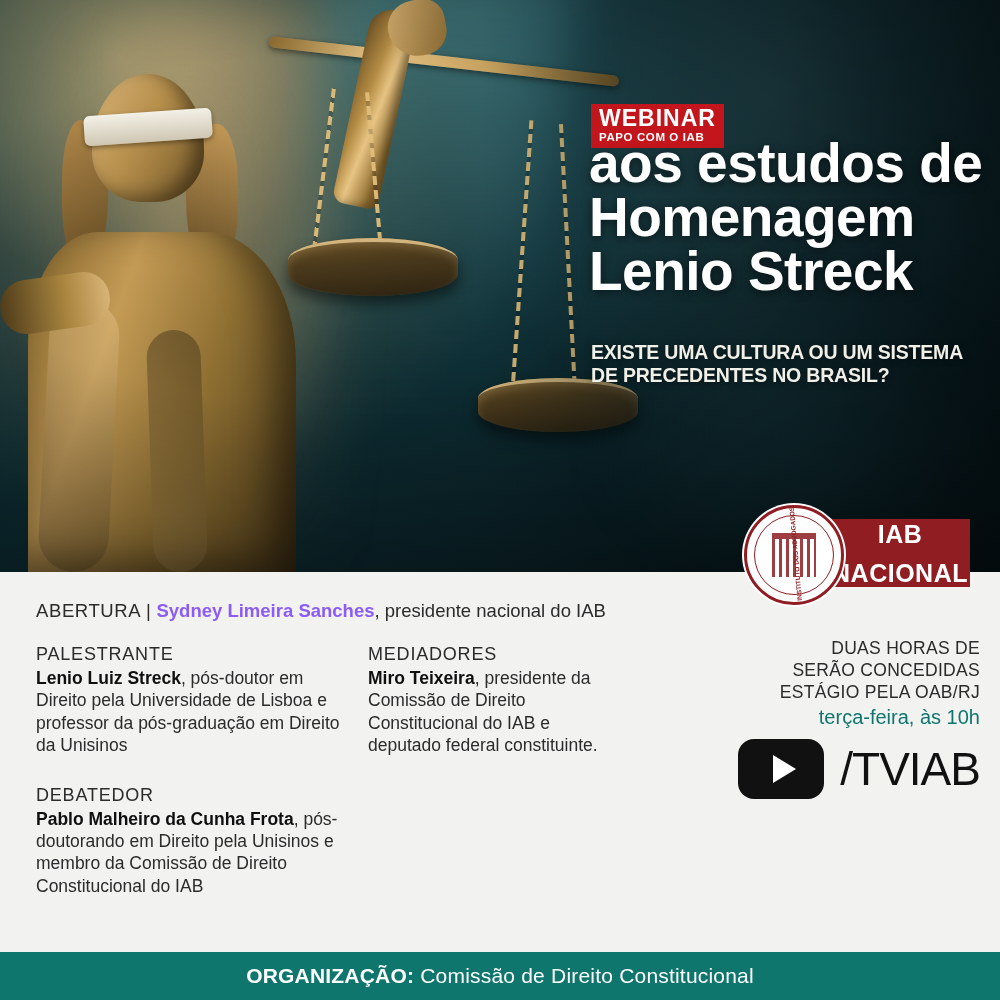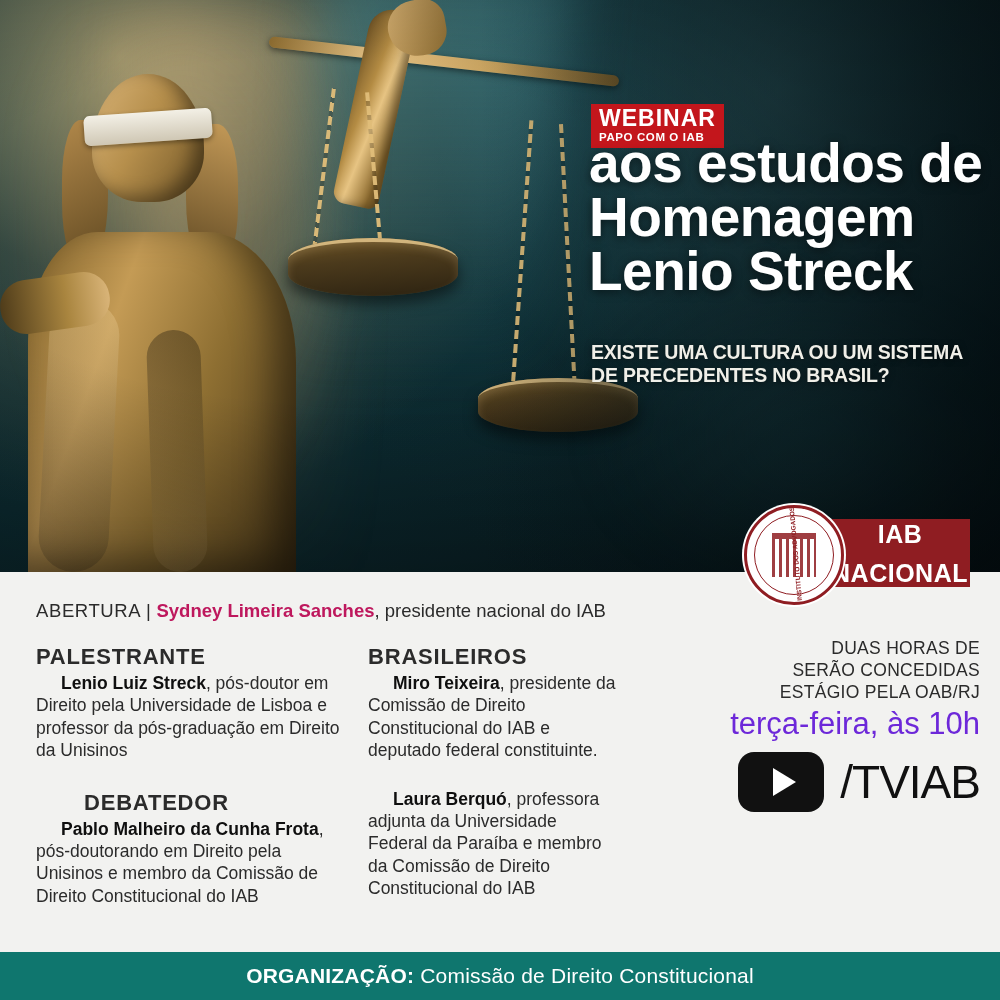--- a/index.html
+++ b/index.html
@@ -227,50 +227,50 @@
   }
 
   
   .info { position: absolute; left: 0; top: 572px; width: 1000px; height: 380px; }
 
   .abertura {
     position: absolute; left: 36px; top: 28px;
     font-size: 18.5px; color: #2b2b2b; white-space: nowrap;
   }
   .abertura .lbl { letter-spacing: 0.6px; }
-  .abertura b { color: #be185d; }
+  .abertura b { color: #8b5cf6; }
 
   .col { position: absolute; color: #2b2b2b; }
   .col-1 { left: 36px; top: 72px; width: 310px; }
   .col-2 { left: 368px; top: 72px; width: 250px; }
 
   .col h4 {
-    font-size: 22px; font-weight: bold; letter-spacing: 0.8px;
+    font-size: 18px; font-weight: normal; letter-spacing: 0.8px;
     color: #2b2b2b; margin-bottom: 2px;
   }
   .col p {
     font-size: 17.5px; line-height: 1.28; color: #2b2b2b;
   }
-  .col p b { color: #0f0f0f; margin-left: 25px; }
-  .block-gap { margin-top: 28px; margin-left: 48px; }
+  .col p b { color: #0f0f0f; }
+  .block-gap { margin-top: 28px; }
   .block-gap-2 { margin-top: 26px; }
 
   
   .right { position: absolute; left: 660px; top: 66px; width: 320px; text-align: right; }
   .oab-note {
     font-size: 17.5px; line-height: 1.25; color: #2b2b2b; letter-spacing: 0.3px;
   }
   .oab-note span { display: block; }
   .date {
     margin-top: 38px;
     font-size: 36px; font-weight: bold; color: #0f0f0f; letter-spacing: -0.5px;
   }
   .time {
     margin-top: 2px;
-    font-size: 31px; color: #6d28d9;
+    font-size: 20px; color: #0f766e;
   }
   .yt-row {
     margin-top: 10px;
     display: flex; align-items: center; justify-content: flex-end; gap: 16px;
   }
   .yt-icon {
     width: 86px; height: 60px; background: #111; border-radius: 16px;
     display: flex; align-items: center; justify-content: center;
   }
   .yt-icon .tri {
@@ -378,24 +378,23 @@
 
     <div class="col col-1">
       <h4>PALESTRANTE</h4>
       <p><b>Lenio Luiz Streck</b><span>, pós-doutor em Direito pela Universidade de Lisboa e professor da pós-graduação em Direito da Unisinos</span></p>
 
       <h4 class="block-gap">DEBATEDOR</h4>
       <p><b>Pablo Malheiro da Cunha Frota</b><span>, pós-doutorando em Direito pela Unisinos e membro da Comissão de Direito Constitucional do IAB</span></p>
     </div>
 
     <div class="col col-2">
-      <h4>BRASILEIROS</h4>
+      <h4>MEDIADORES</h4>
       <p><b>Miro Teixeira</b><span>, presidente da Comissão de Direito Constitucional do IAB e deputado federal constituinte.</span></p>
 
-      <p class="block-gap-2"><b>Laura Berquó</b><span>, professora adjunta da Universidade Federal da Paraíba e membro da Comissão de Direito Constitucional do IAB</span></p>
     </div>
 
     <div class="right">
       <div class="oab-note">
         <span>DUAS HORAS DE</span>
         <span>SERÃO CONCEDIDAS</span>
         <span>ESTÁGIO PELA OAB/RJ</span>
       </div>
       <div class="time">terça-feira, às 10h</div>
       <div class="yt-row">

